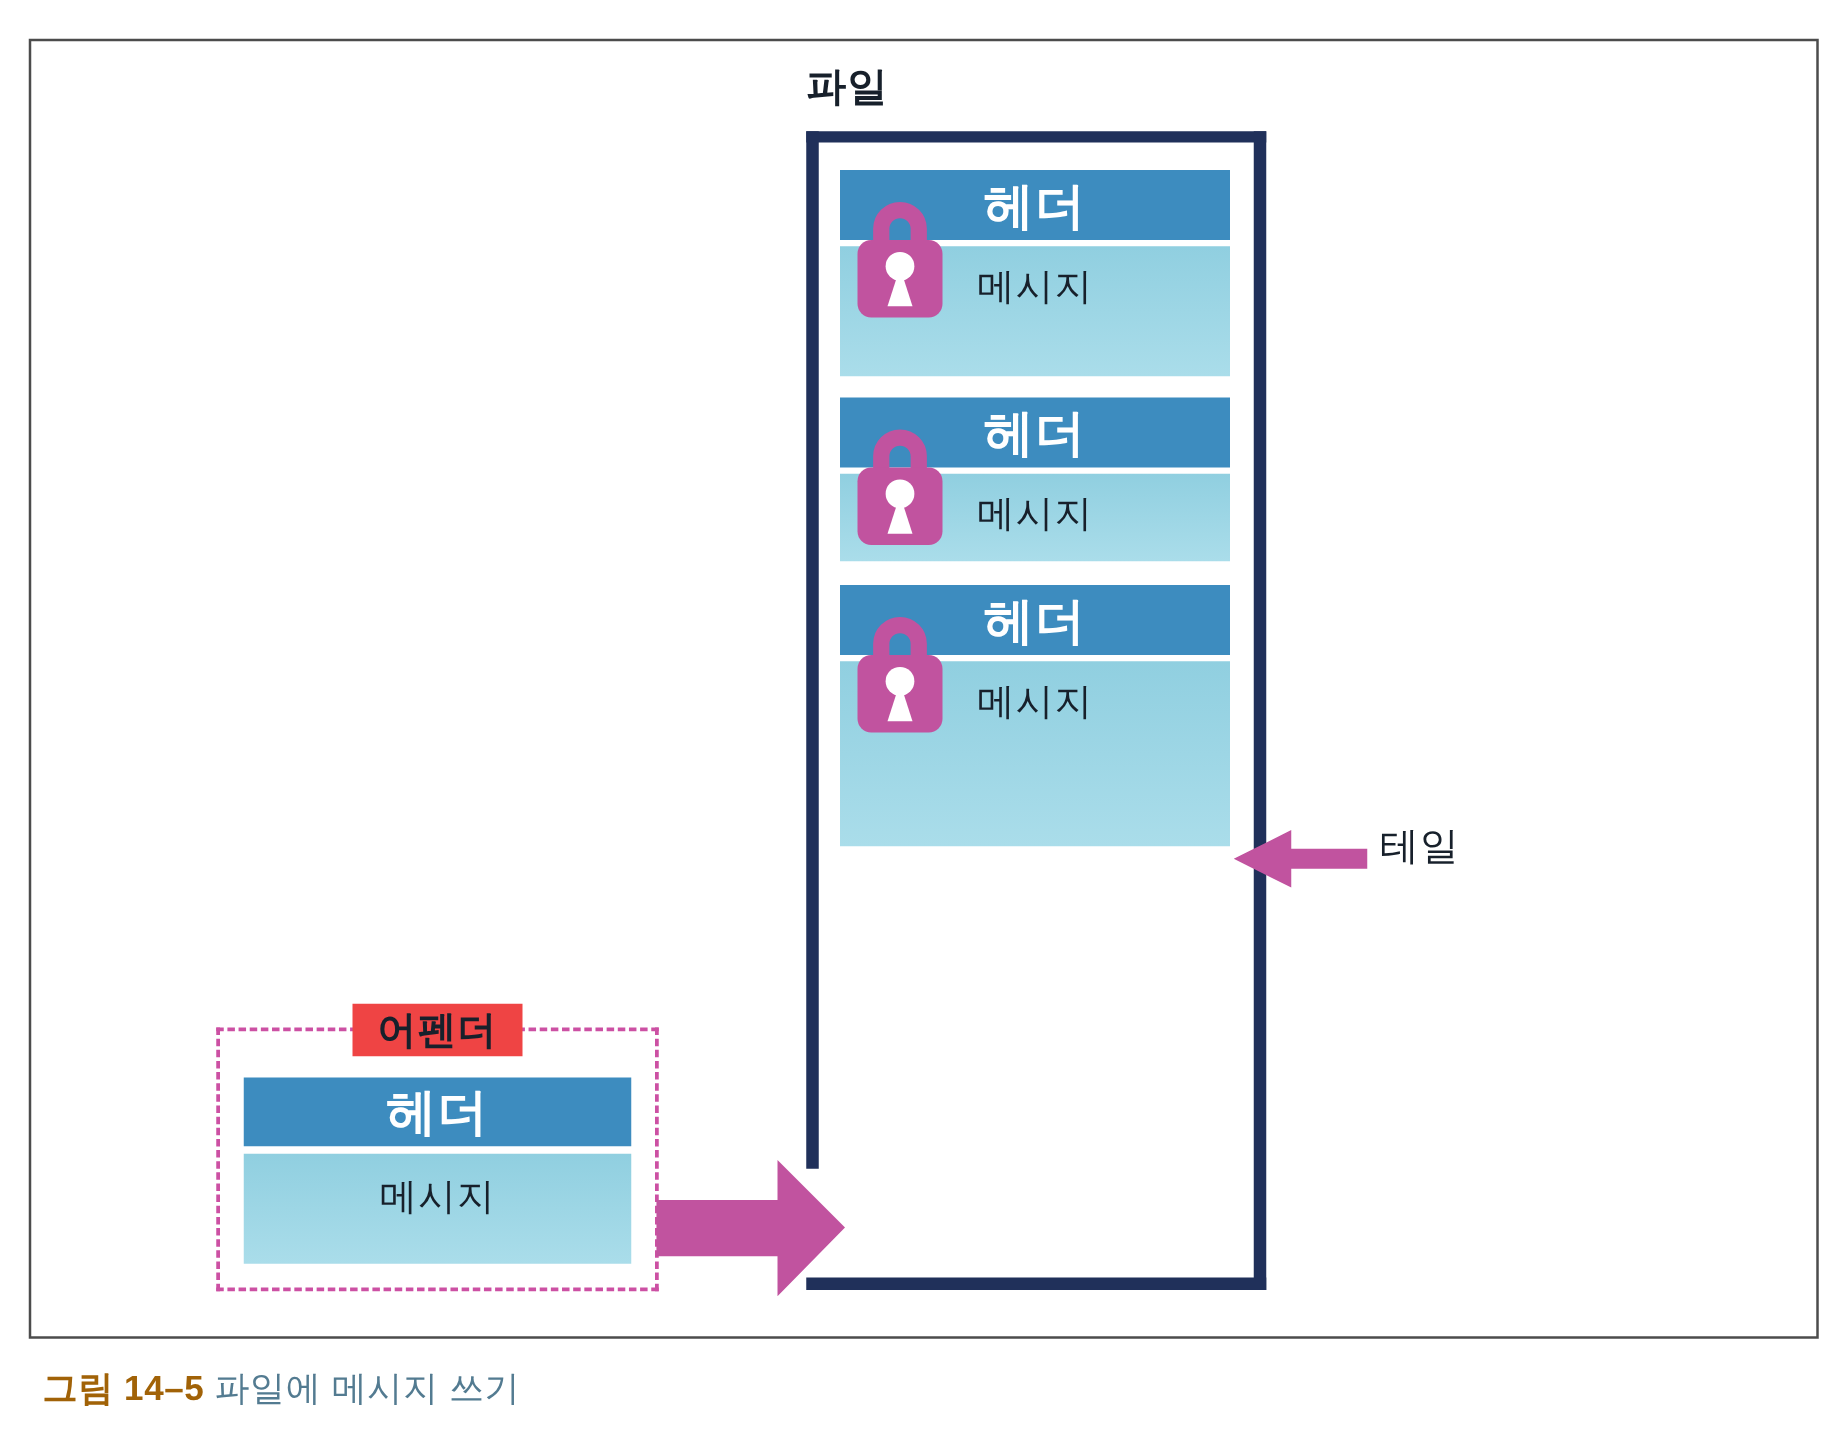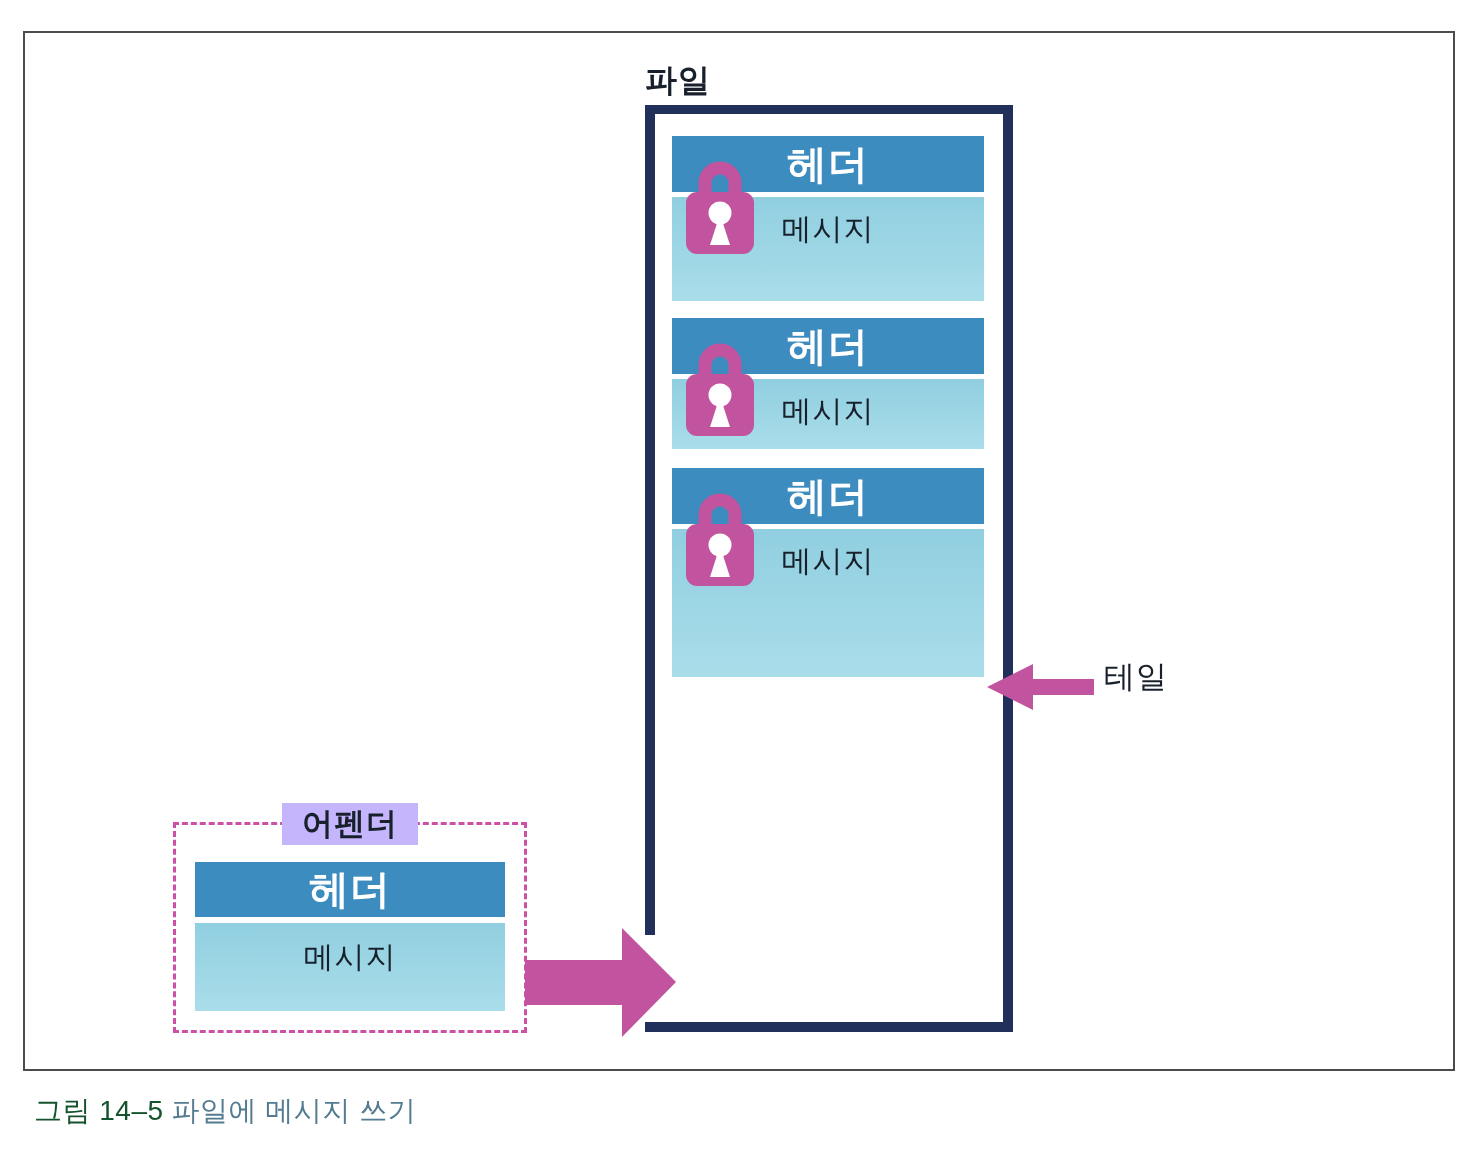--- a/index.html
+++ b/index.html
@@ -23,21 +23,21 @@
 
   
   .figure-frame{
     position:absolute;left:23px;top:31px;width:1432px;height:1040px;
     border:2px solid var(--frame-gray);background:#fff;
   }
 
   
   .file-label{
     position:absolute;left:645px;top:48px;
-    font-size:32px;font-weight:bold;letter-spacing:1px;margin-top:11px;
+    font-size:32px;font-weight:bold;letter-spacing:1px;
   }
 
   
   .fb{position:absolute;background:var(--navy);}
   .fb-top{left:645px;top:105px;width:368px;height:9px;}
   .fb-right{left:1003px;top:105px;width:10px;height:927px;}
   .fb-bottom{left:645px;top:1022px;width:368px;height:10px;}
   .fb-left{left:645px;top:105px;width:10px;height:830px;}
 
   
@@ -63,38 +63,38 @@
   
   .lock{position:absolute;left:12px;top:16px;z-index:3;}
 
   
   .appender{
     position:absolute;left:173px;top:822px;width:354px;height:211px;
     border:3px dashed var(--dash-pink);
   }
   .appender-label{
     position:absolute;left:50%;top:-22px;transform:translateX(-50%);
-    background:#c4b5fd;padding:0 20px;
+    background:#ef4444;padding:0 20px;
     font-size:31px;font-weight:bold;letter-spacing:1px;white-space:nowrap;
   }
   .appender .inner{position:absolute;left:19px;top:37px;width:310px;}
   .appender .rec-header{height:55px;}
   .appender .rec-msg{height:88px;margin-top:6px;padding-top:14px;}
 
   
   .append-arrow{position:absolute;left:525px;top:928px;z-index:4;}
   .tail-arrow{position:absolute;left:987px;top:663px;z-index:4;}
 
   
   .tail-label{position:absolute;left:1104px;top:656px;font-size:31px;font-weight:normal;letter-spacing:1px;}
   .tail-sub{position:absolute;left:1100px;top:707px;font-size:29px;letter-spacing:0.5px;}
 
   
   .caption{position:absolute;left:34px;top:1092px;font-size:28px;letter-spacing:0.5px;}
-  .cap-num{font-weight:normal;color:#14532d;}
+  .cap-num{font-weight:bold;color:#a16207;}
   .cap-text{color:var(--caption-accent);margin-left:8px;}
 </style>
 </head>
 <body>
 
 <div class="canvas">
   <div class="figure-frame"></div>
 
   <div class="file-label">파일</div>
 

